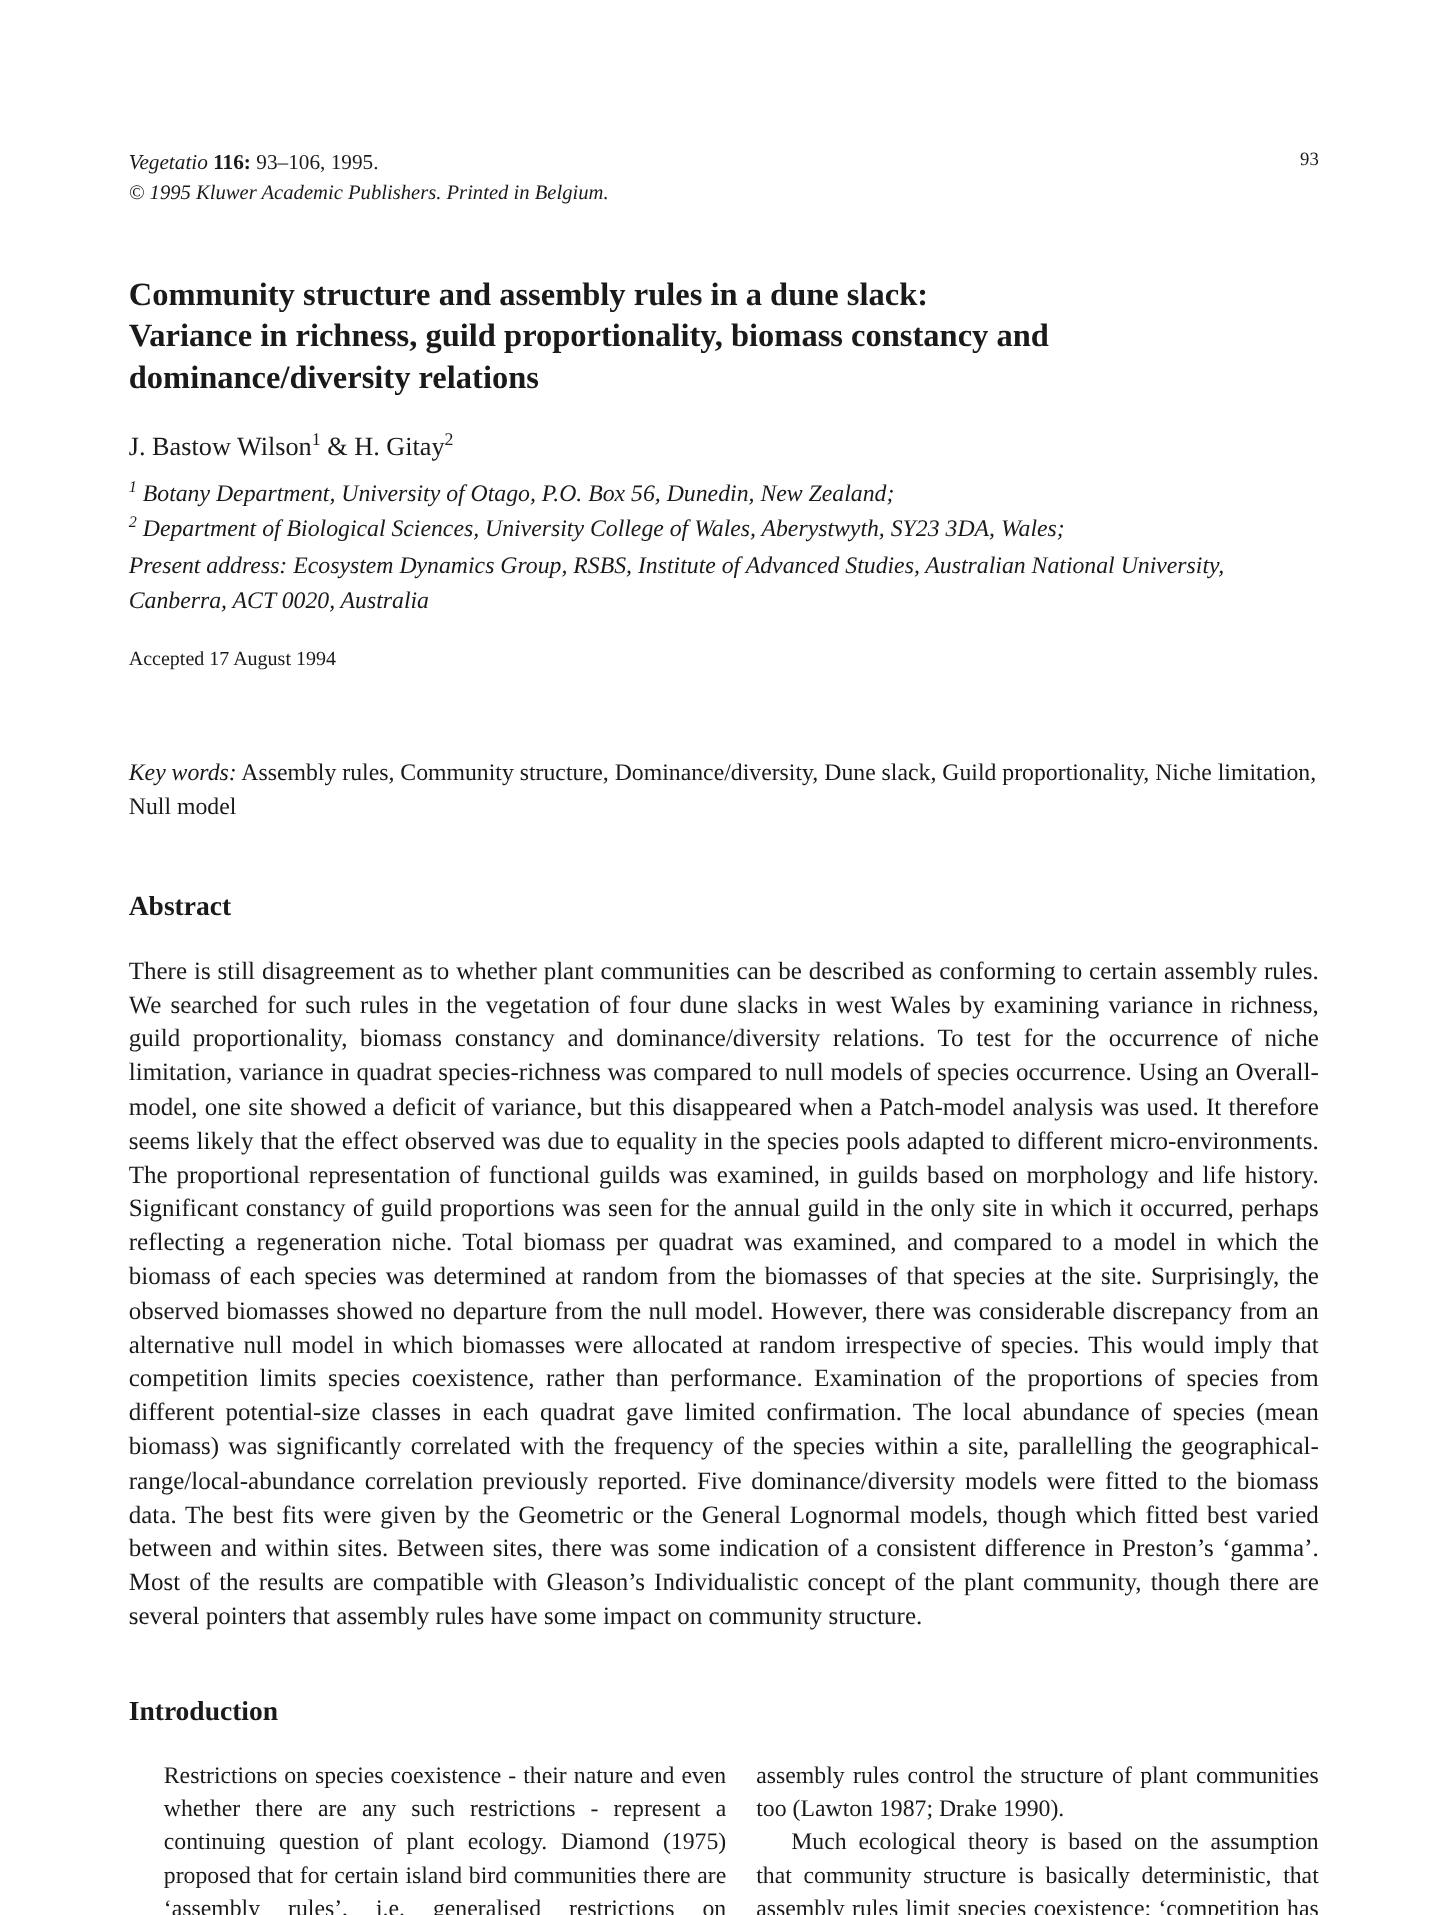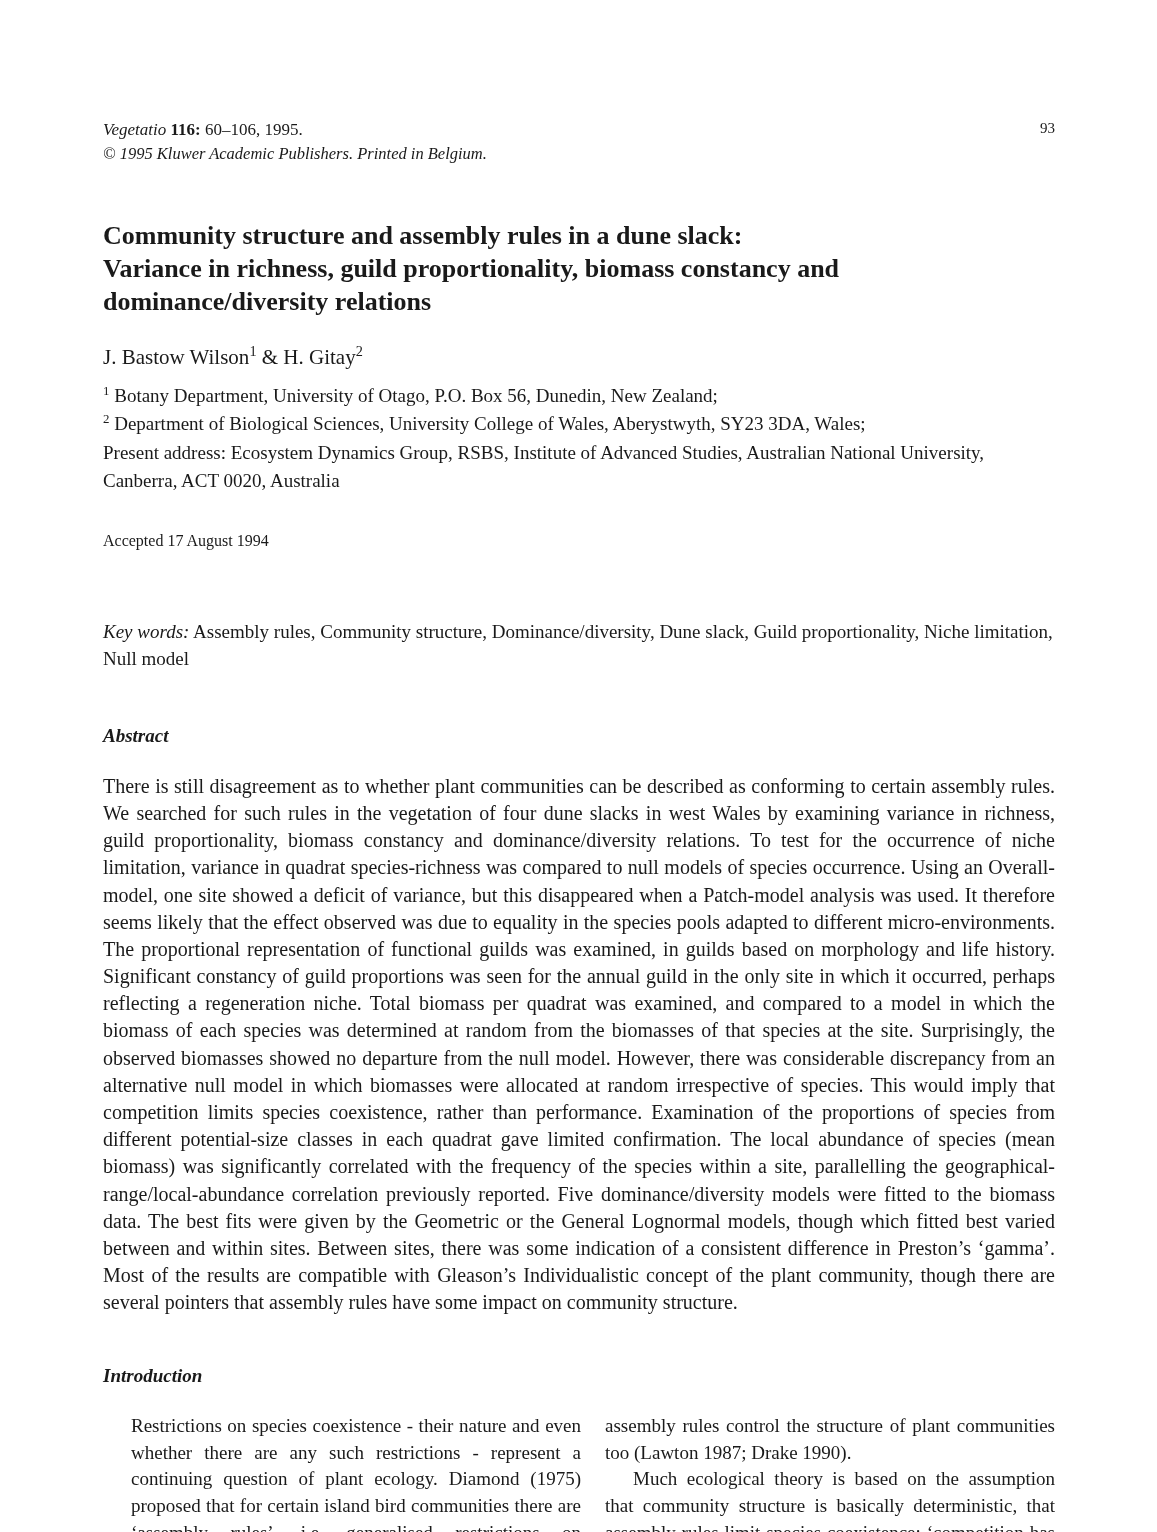--- a/index.html
+++ b/index.html
@@ -34,36 +34,35 @@
     line-height: 1.28;
     margin-bottom: 26px;
   }
   .title-line { display: block; }
 
   
   .authors-line { font-size: 21px; margin-bottom: 12px; }
   sup.marker { font-size: 0.68em; vertical-align: super; line-height: 0; }
 
   
-  .affiliations { font-size: 19px; line-height: 1.5; margin-bottom: 36px; }
+  .affiliations { font-size: 19px; font-style: italic; line-height: 1.5; margin-bottom: 23px; }
   .affiliation { display: block; }
 
   
   .accepted-line { font-size: 16px; margin-bottom: 68px; }
 
   
   .keywords-block { font-size: 19px; line-height: 1.45; margin-bottom: 52px; }
   .keywords-label { font-style: italic; }
 
   
   .section-heading {
-    font-size: 19px;
+    font-size: 22px;
     font-weight: bold;
     margin-bottom: 26px;
-    font-style: italic;
   }
   .abstract-body {
     font-size: 20px;
     line-height: 1.36;
     text-align: justify;
     margin-bottom: 48px;
   }
 
   
   .intro-heading { margin-bottom: 26px; }
@@ -79,21 +78,21 @@
 </head>
 <body>
 
 <div class="page">
 
   <div class="header-row">
     <div class="citation-block">
       <div>
         <span class="journal-name">Vegetatio</span>
         <span class="journal-volume">116:</span>
-        <span>60–106, 1995.</span>
+        <span>93–106, 1995.</span>
       </div>
       <div class="copyright-line">© 1995 Kluwer Academic Publishers.  Printed in Belgium.</div>
     </div>
     <div class="page-number">93</div>
   </div>
 
   <h1 class="title-block">
     <span class="title-line">Community structure and assembly rules in a dune slack:</span>
     <span class="title-line">Variance in richness, guild proportionality, biomass constancy and</span>
     <span class="title-line">dominance/diversity relations</span>

